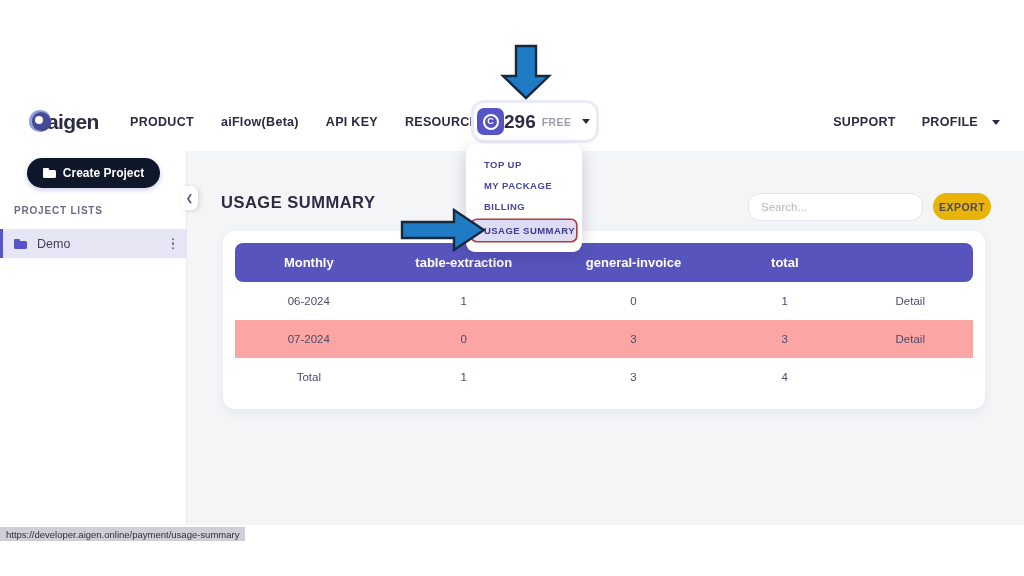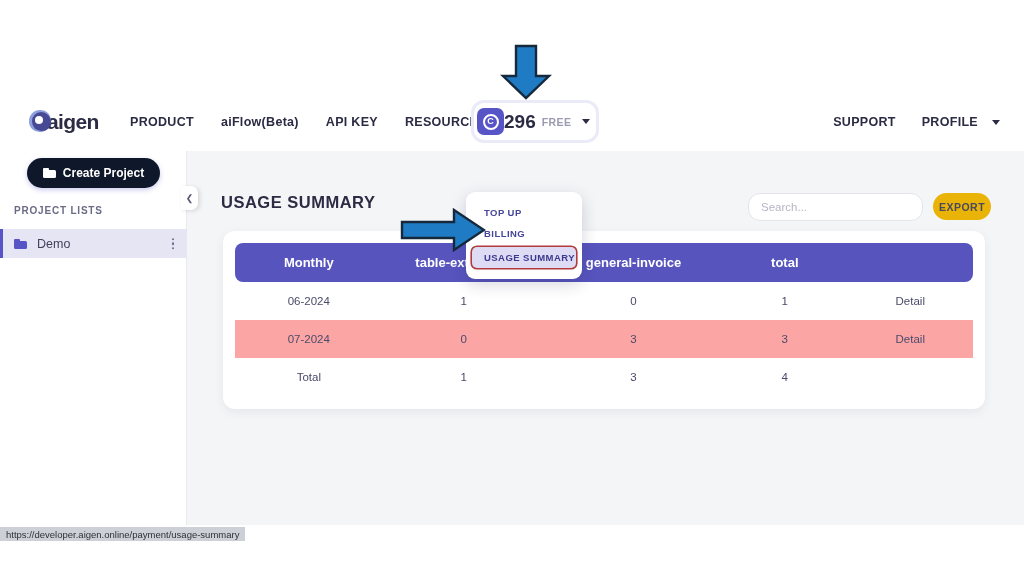--- a/index.html
+++ b/index.html
@@ -113,21 +113,20 @@
 
   
   .dropdown {
     position: absolute; left: 466px; top: 144px;
     width: 116px;
     background: #ffffff;
     border-radius: 9px;
     box-shadow: 0 5px 16px rgba(40,40,80,.20);
     padding: 10px 0 8px 0;
     z-index: 120;
-    margin-top: 48px;
   }
   .dd-item {
     font-size: 9.5px; font-weight: bold; letter-spacing: .45px;
     color: #46469a;
     padding: 5px 0 5px 18px;
     cursor: pointer;
     white-space: nowrap;
   }
   .dd-item.highlight {
     background: #dedcf4;
@@ -419,20 +418,21 @@
             <td>4</td>
             <td></td>
           </tr>
         </tbody>
       </table>
     </div>
   </div>
 
   <div class="dropdown">
     <div class="dd-item">TOP UP</div>
+    <div class="dd-item">MY PACKAGE</div>
     <div class="dd-item">BILLING</div>
     <div class="dd-item highlight">USAGE SUMMARY</div>
   </div>
 
   <svg class="arrow-down" viewBox="0 0 58 56">
     <polygon points="19,2 39,2 39,32 52,32 29,54 6,32 19,32" fill="#1f7cc4" stroke="#16283c" stroke-width="2.4" stroke-linejoin="miter"></polygon>
   </svg>
 
   <svg class="arrow-right" viewBox="0 0 86 44">
     <polygon points="2,14 54,14 54,2 84,22 54,42 54,30 2,30" fill="#1f7cc4" stroke="#16283c" stroke-width="2.4" stroke-linejoin="miter"></polygon>

